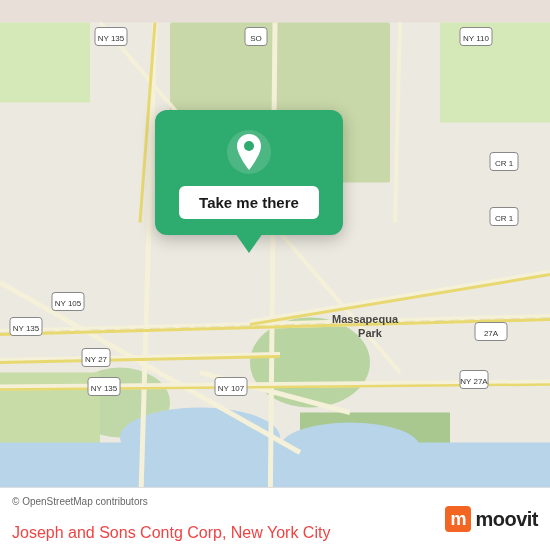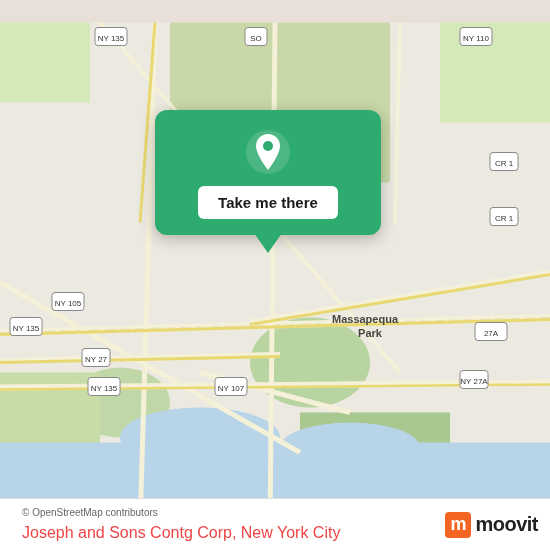--- a/index.html
+++ b/index.html
@@ -24,21 +24,21 @@
       position: absolute;
       top: 0; left: 0;
       width: 100%; height: 100%;
     }
 
     
     #popup-card {
       position: absolute;
       top: 110px;
       left: 155px;
-      width: 226px;
+      width: 188px;
       background: #2eab6e;
       border-radius: 12px;
       display: flex;
       flex-direction: column;
       align-items: center;
       padding: 18px 16px 16px;
       box-shadow: 0 4px 16px rgba(0,0,0,0.25);
       z-index: 10;
     }
 
@@ -84,22 +84,21 @@
       display: flex;
       align-items: center;
       justify-content: space-between;
       border-top: 1px solid #ddd;
       z-index: 20;
     }
 
     #bottom-left {
       display: flex;
       flex-direction: column;
-      gap: 6px;
-      margin-left: 10px;
+      gap: 17px;
     }
 
     #osm-credit {
       font-size: 10px;
       color: #666;
     }
 
     #location-label {
       font-size: 16px;
       color: #ef4444;

